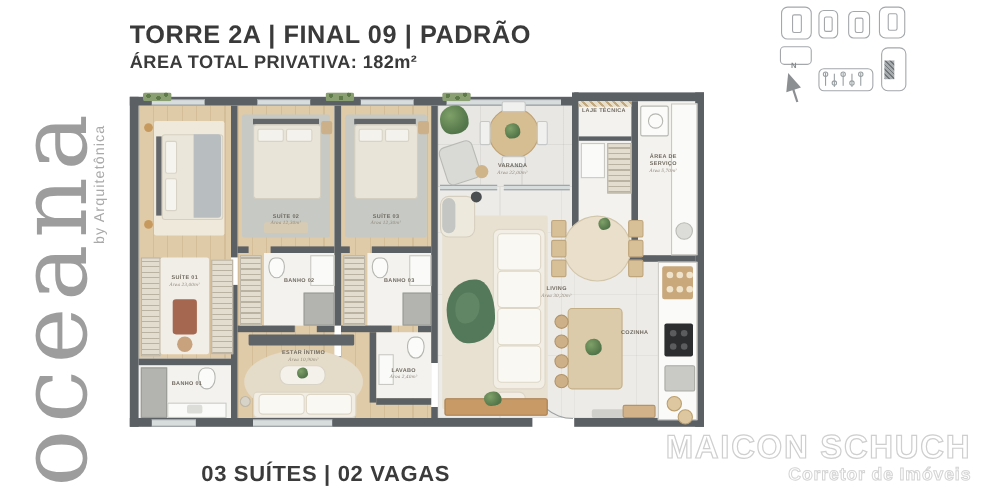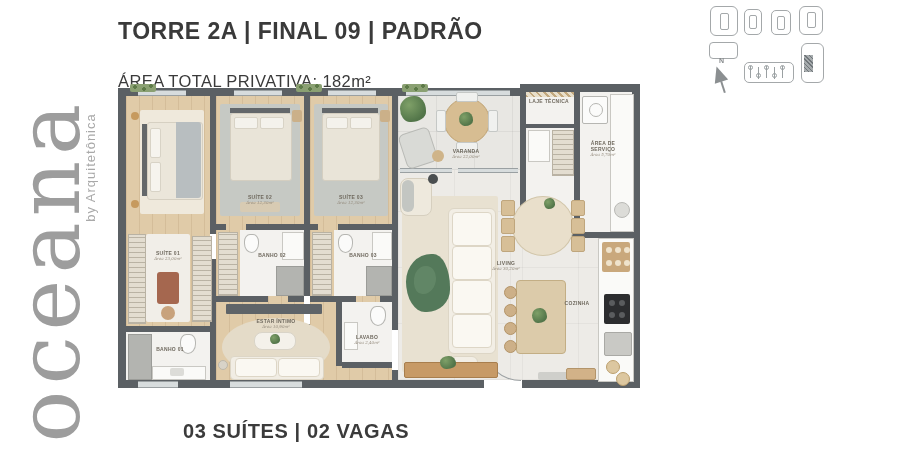--- a/index.html
+++ b/index.html
@@ -1,21 +1,21 @@
 <!DOCTYPE html>
 <html><head>
 <meta charset="utf-8">
 <style>
   html,body{margin:0;padding:0;}
   body{width:900px;height:457px;background:#ffffff;overflow:hidden;position:relative;
        font-family:"Liberation Sans",sans-serif;}
   .a{position:absolute;}
   
   .title{left:118px;top:18px;font-size:23px;font-weight:600;letter-spacing:.5px;color:#3a3a3a;}
-  .subtitle{left:118px;top:48px;font-size:16.5px;font-weight:400;letter-spacing:.4px;color:#3a3a3a;margin-top:24px;}
+  .subtitle{left:118px;top:48px;font-size:16.5px;font-weight:700;letter-spacing:.4px;color:#3a3a3a;}
   
   .logo-main{left:-141px;top:227px;width:380px;line-height:86px;text-align:center;
     font-family:"DejaVu Serif",serif;font-size:86px;color:#9d9d9d;letter-spacing:6px;
     transform:rotate(-90deg);}
   .logo-by{left:10px;top:160px;width:160px;text-align:center;font-size:13px;color:#a9a9a9;
     letter-spacing:1px;transform:rotate(-90deg);}
   
   .kp{border:1.3px solid #a4a8aa;border-radius:6px;background:#fff;}
   .kp-in{border:1px solid #a4a8aa;border-radius:2px;background:#fff;}
   .lolli{width:3px;height:3px;border:1px solid #9aa0a2;border-radius:50%;}
@@ -329,13 +329,15 @@
     <div class="rl-area">Área 5,70m²</div>
     </div>
   <div class="rlabel" style="left:408px;top:14px;width:46px;">
     <div class="rl-name">LAJE TÉCNICA</div>
     </div>
 </div>
 
 <div class="a caption">03 SUÍTES | 02 VAGAS</div>
 
 <div class="a wm">
+  <div class="wm-name">MAICON SCHUCH</div>
+  <div class="wm-role">Corretor de Imóveis</div>
 </div>
 
 </body></html>

